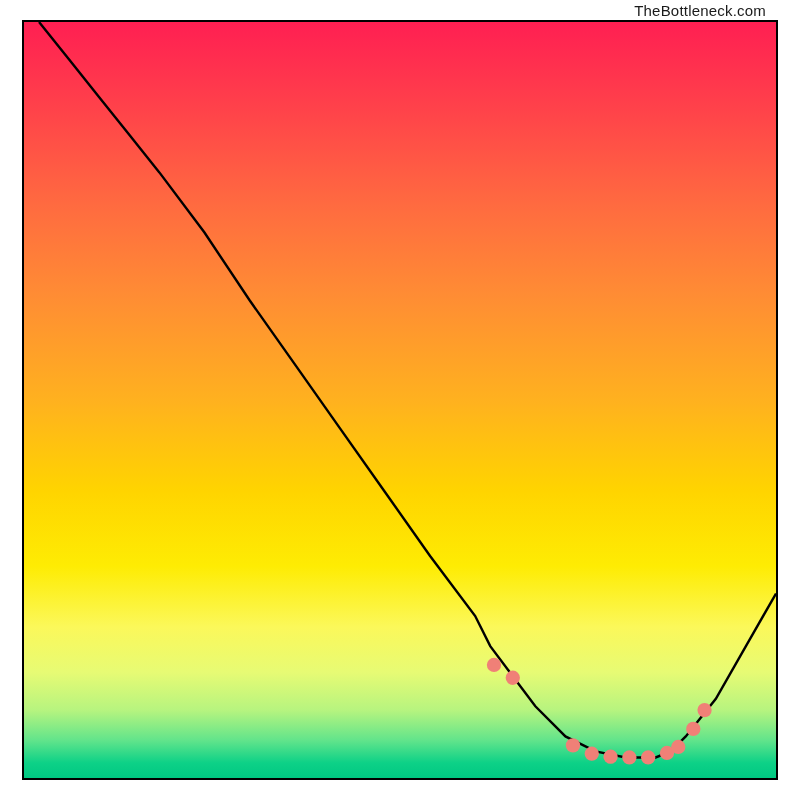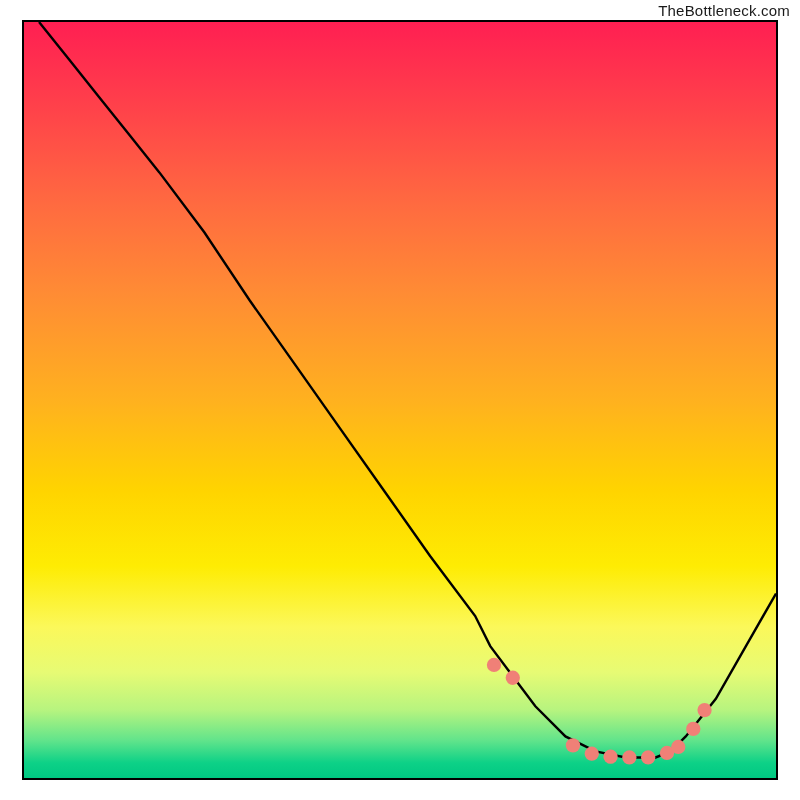--- a/index.html
+++ b/index.html
@@ -42,21 +42,21 @@
       #00c882 100%
     );
   }
   .curve-layer {
     position: absolute;
     inset: 0;
   }
   .attrib {
     position: absolute;
     top: 2px;
-    right: 10px;
+    right: 34px;
     font-size: 15px;
     color: #1a1a1a;
     letter-spacing: 0.2px;
   }
 </style>
 </head>
 <body>
 
 <div class="attrib">TheBottleneck.com</div>
 

